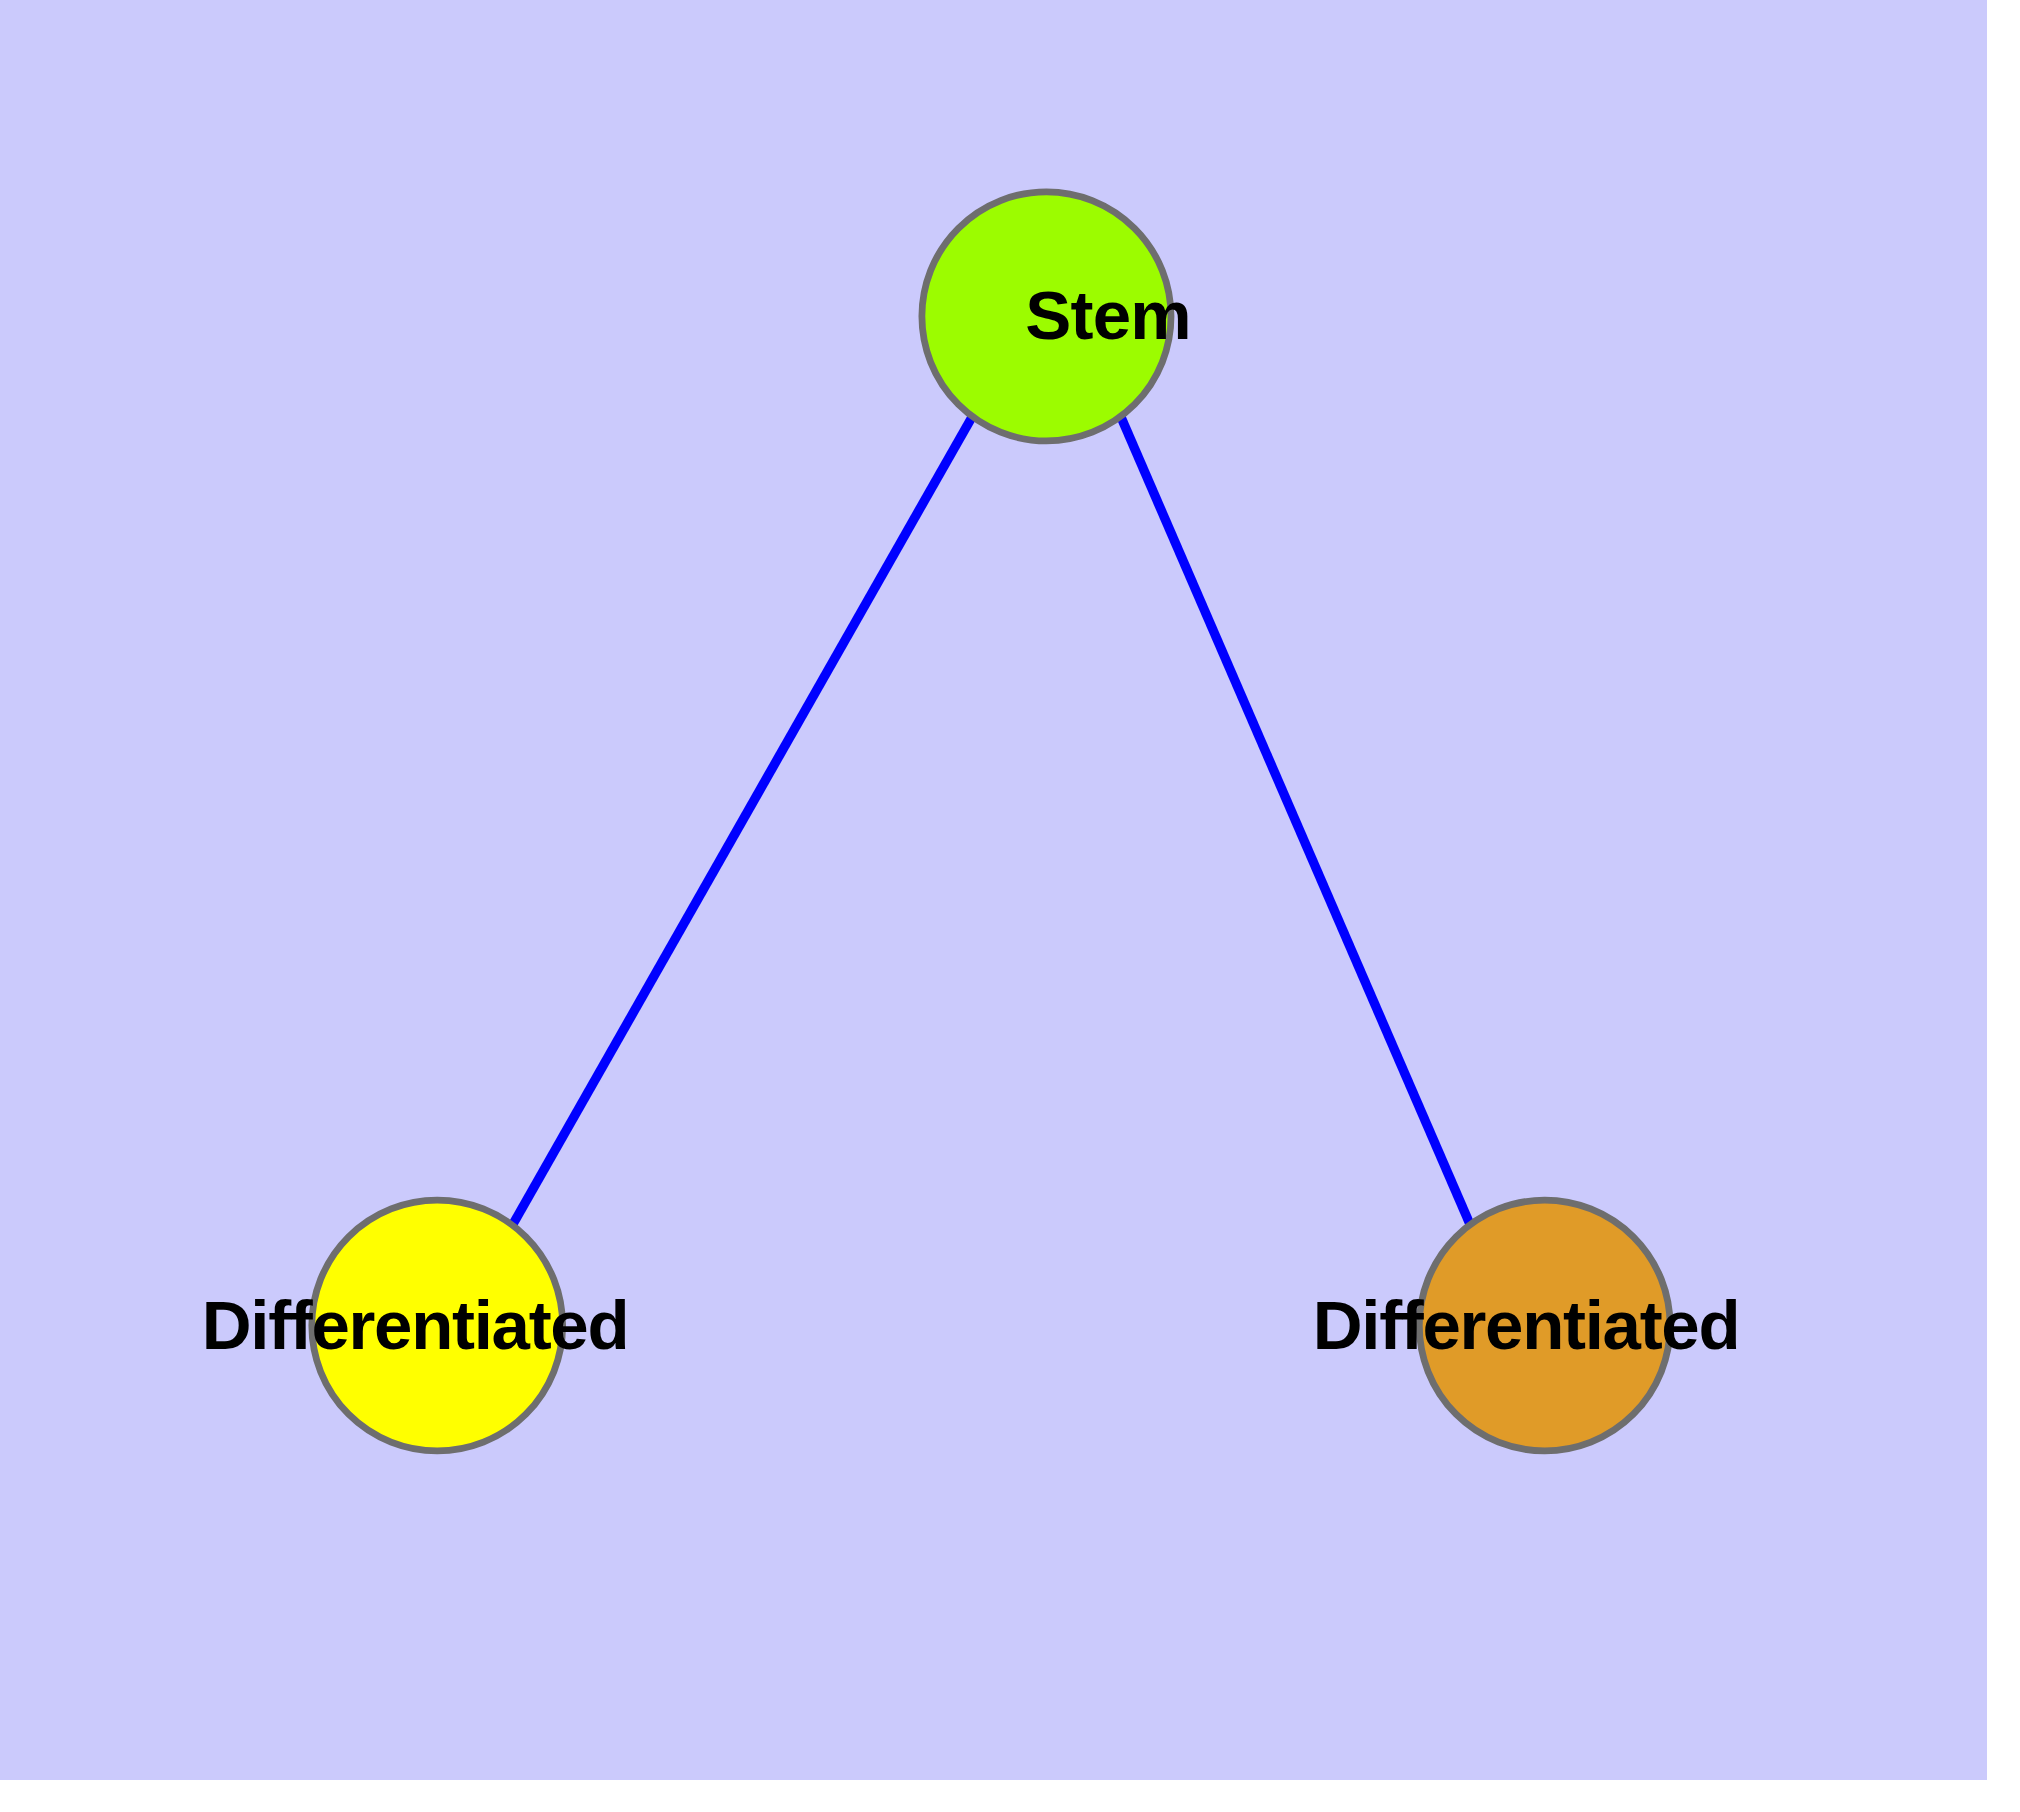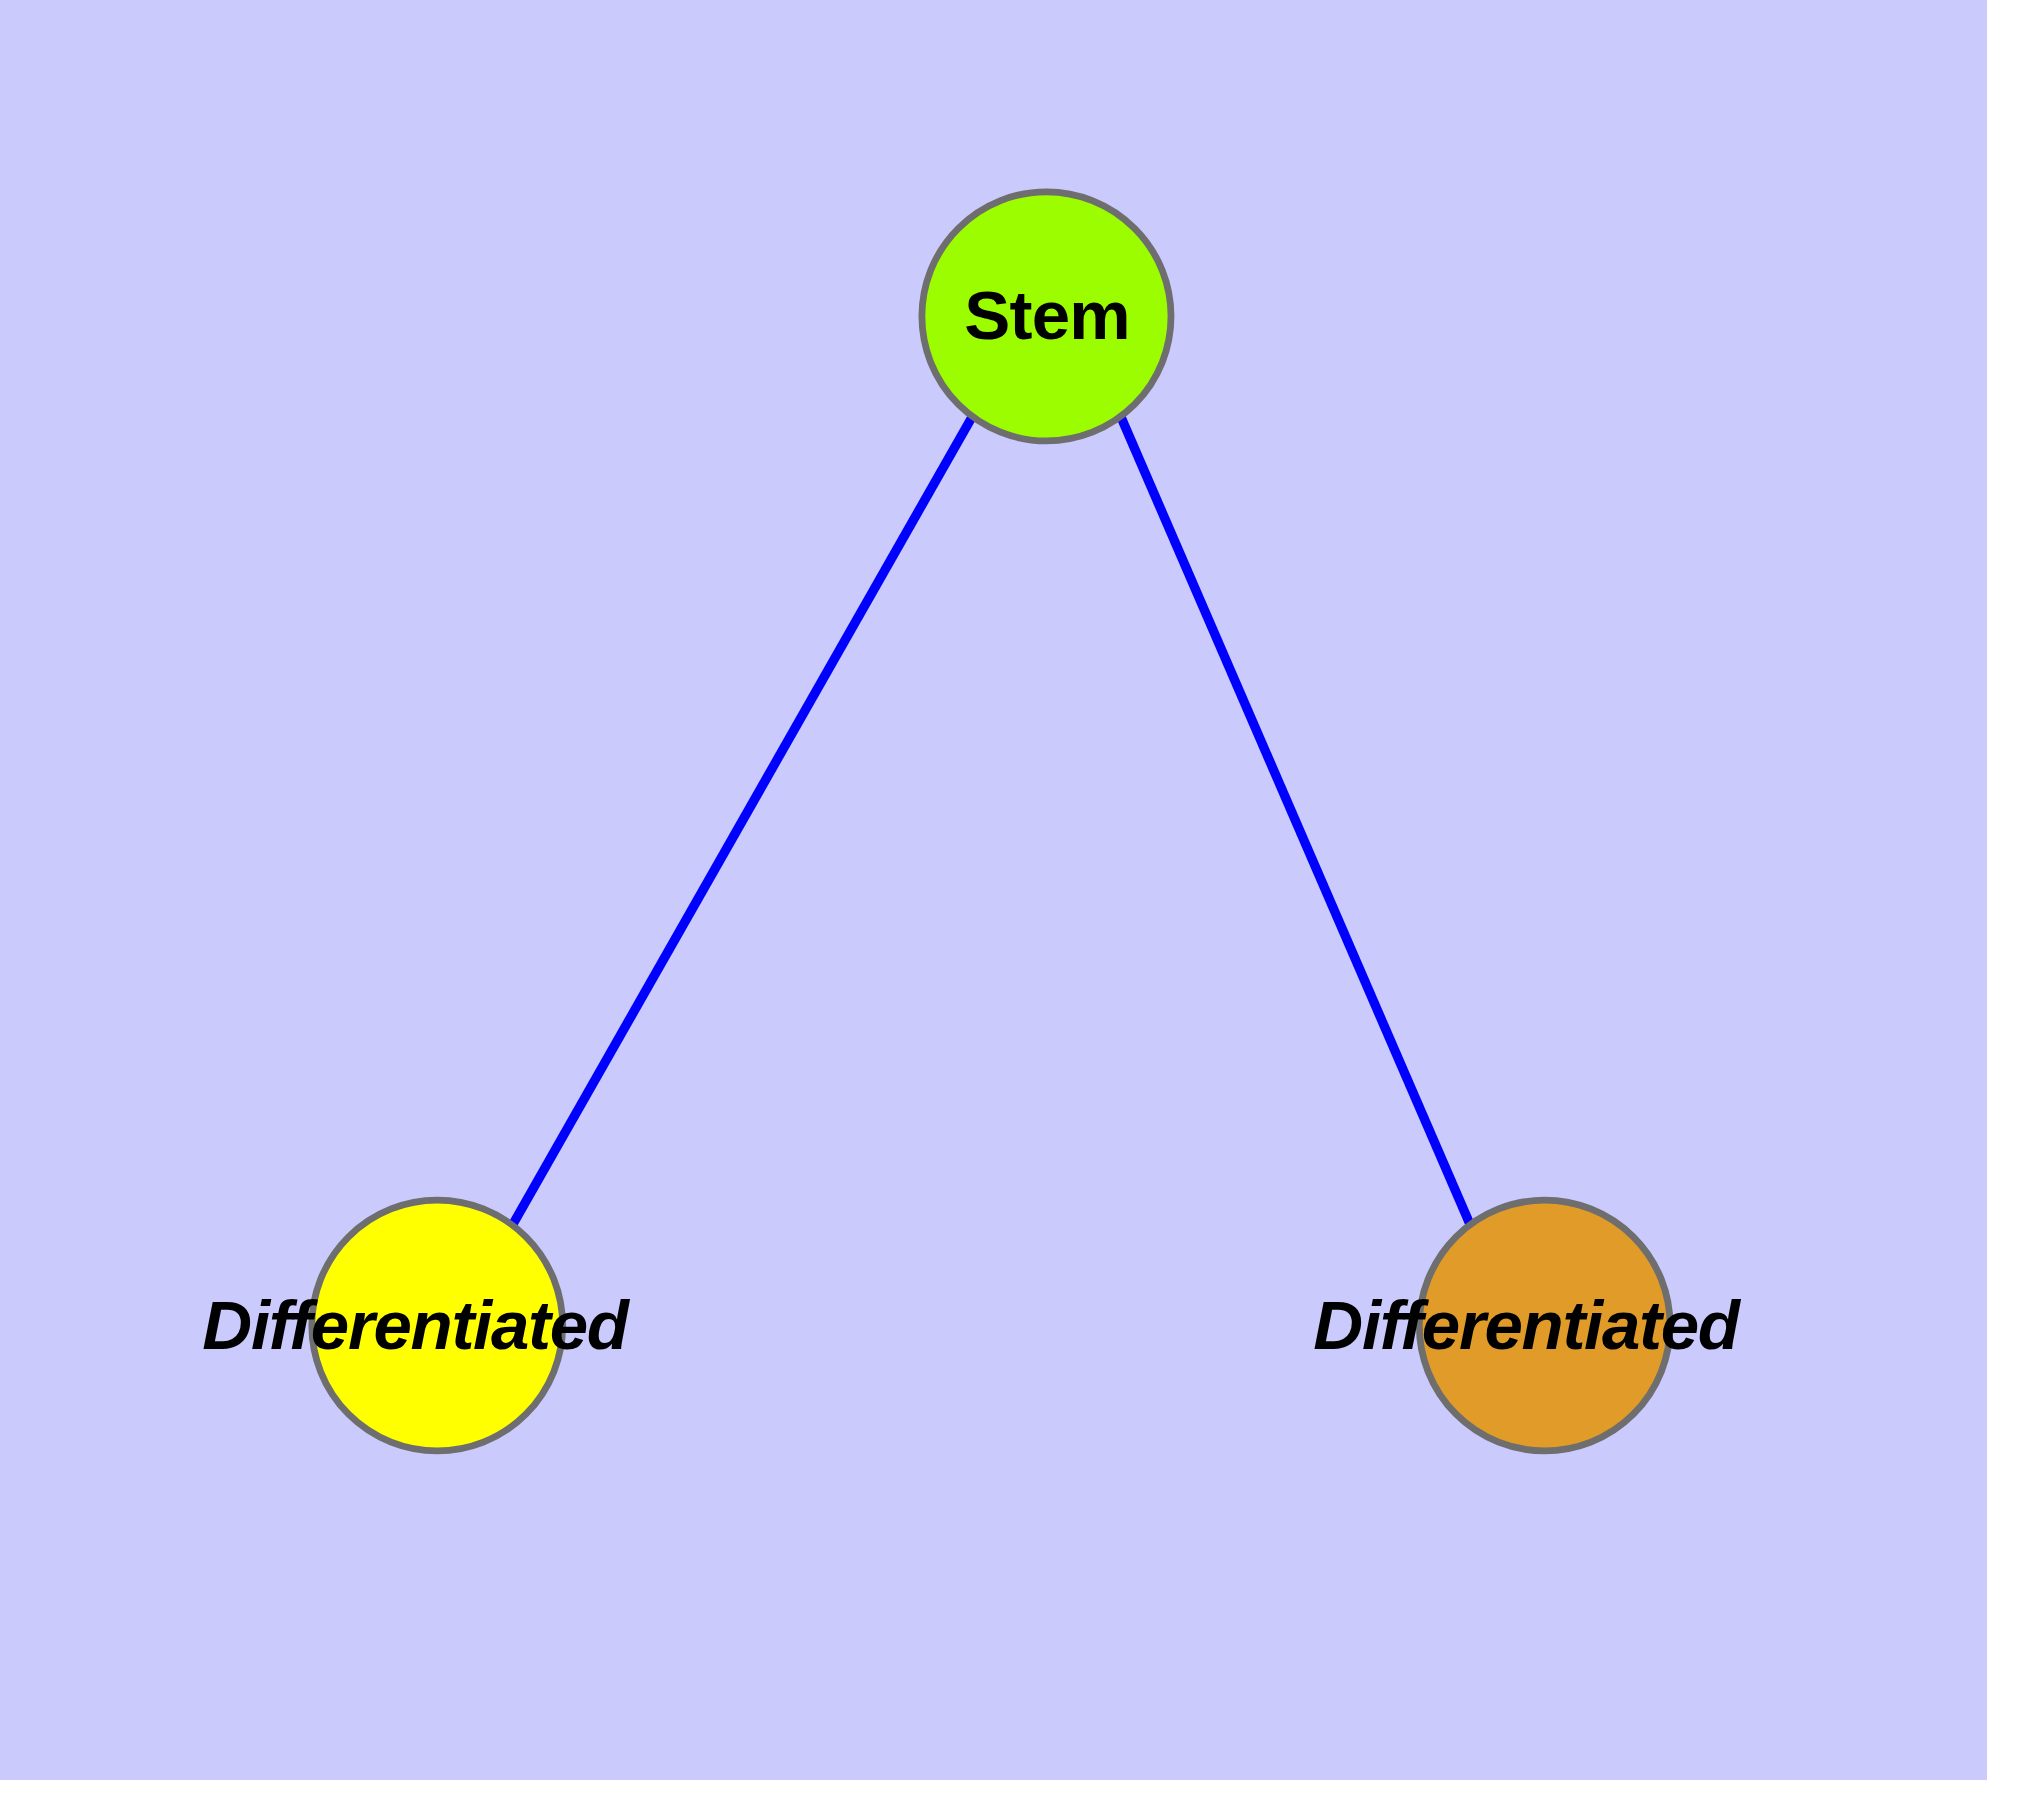--- a/index.html
+++ b/index.html
@@ -38,41 +38,40 @@
     pointer-events: none;
     transform: translate(-50%, -50%);
   }
   .label-stem {
     font-size: 69px;
     letter-spacing: -0.8px;
   }
   .label-diff {
     font-size: 69px;
     letter-spacing: -1.3px;
-    font-style: italic;
   }
 </style>
 </head>
 <body>
 
 <div id="canvas">
 
   <svg id="graph-svg" viewBox="0 0 2345 2100">
     <g>
       <line x1="1147" y1="492" x2="605" y2="1445" stroke="#0000ff" stroke-width="11" stroke-linecap="butt"></line>
       <line x1="1323" y1="492" x2="1735" y2="1445" stroke="#0000ff" stroke-width="11" stroke-linecap="butt"></line>
     </g>
     <g>
       <circle cx="1235" cy="373" r="147" fill="#9cfc00" stroke="#6e6e6e" stroke-width="8"></circle>
       <circle cx="516" cy="1564" r="148" fill="#ffff00" stroke="#6e6e6e" stroke-width="8"></circle>
       <circle cx="1823" cy="1564" r="148" fill="#e09b28" stroke="#6e6e6e" stroke-width="8"></circle>
     </g>
   </svg>
 
-  <div class="node-label label-stem" style="left:1047px; top:316px;">Stem</div>
+  <div class="node-label label-stem" style="left:1108px; top:316px;">Stem</div>
 
   <div class="node-label label-diff" style="left:415px; top:1326px;">
     <div>Differentiated</div>
   </div>
 
   <div class="node-label label-diff" style="left:1526px; top:1326px;">
     <div>Differentiated</div>
   </div>
 
 </div>

